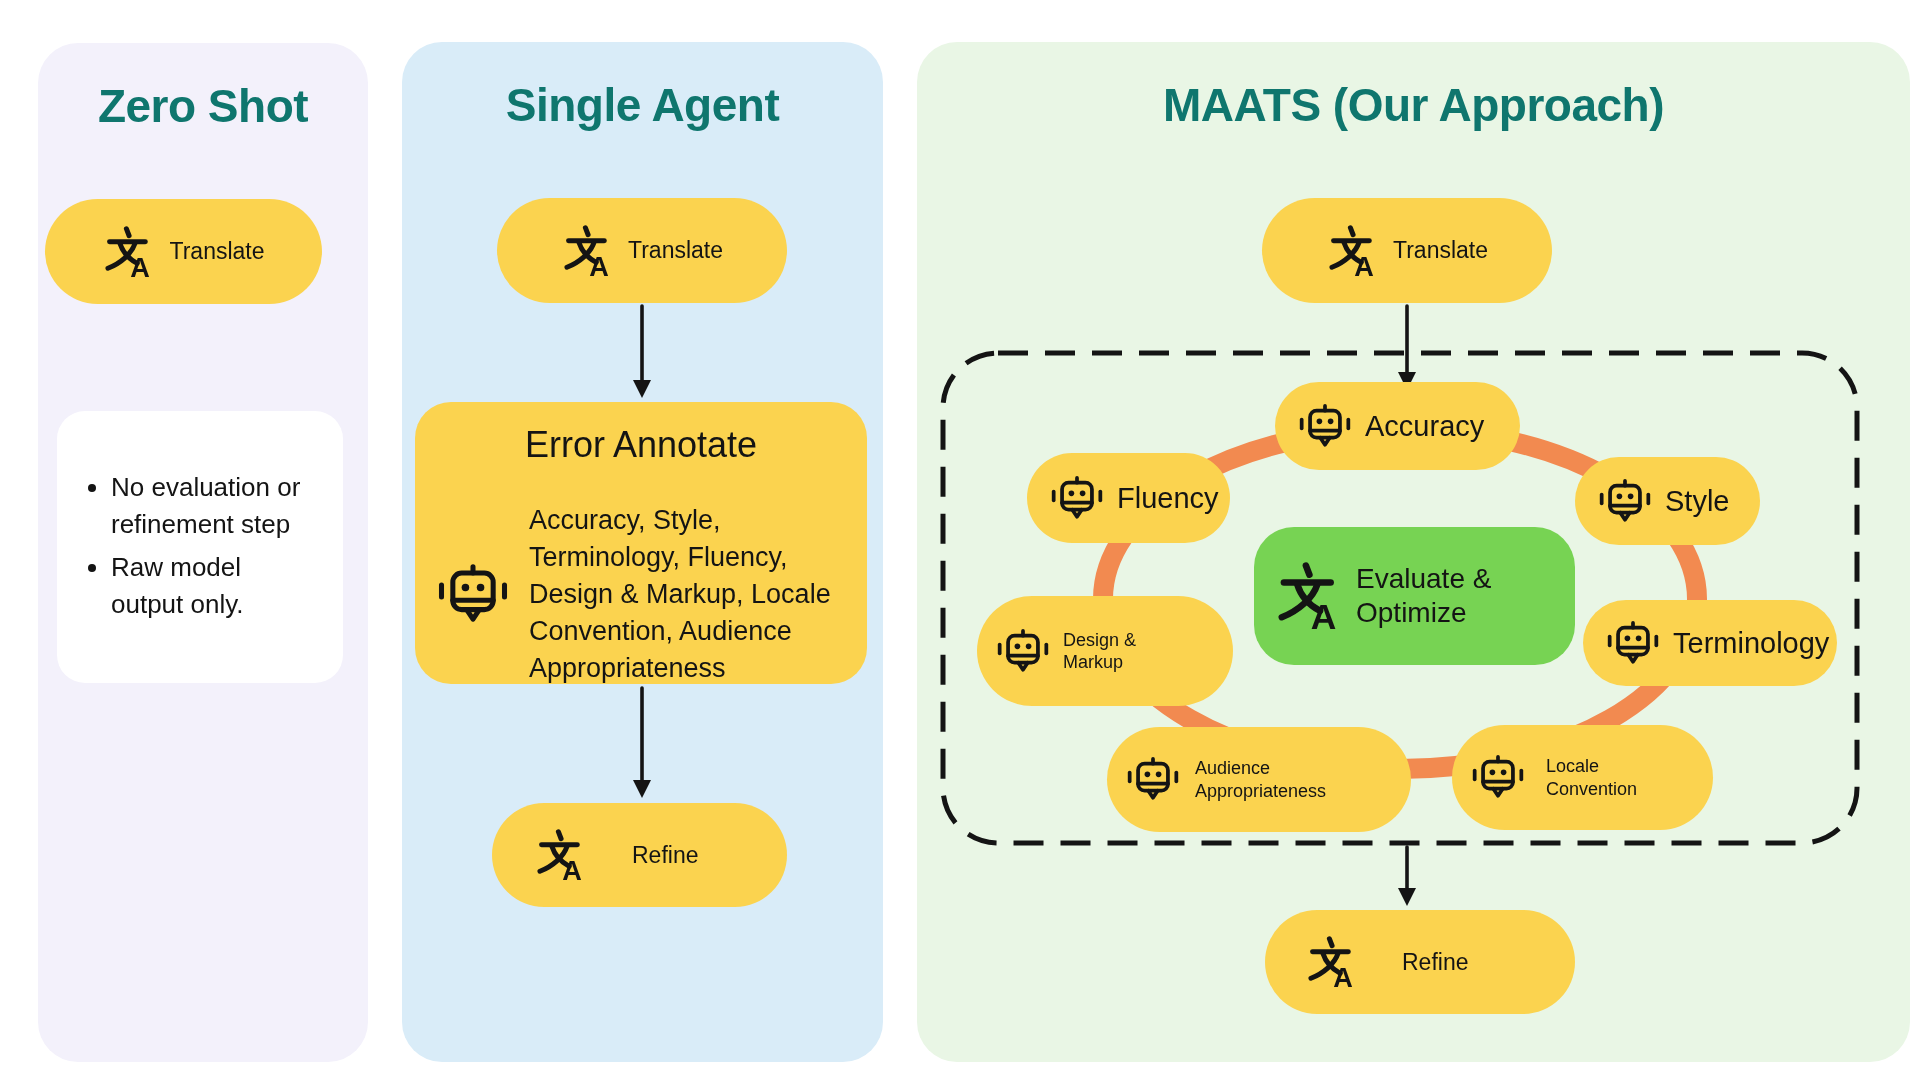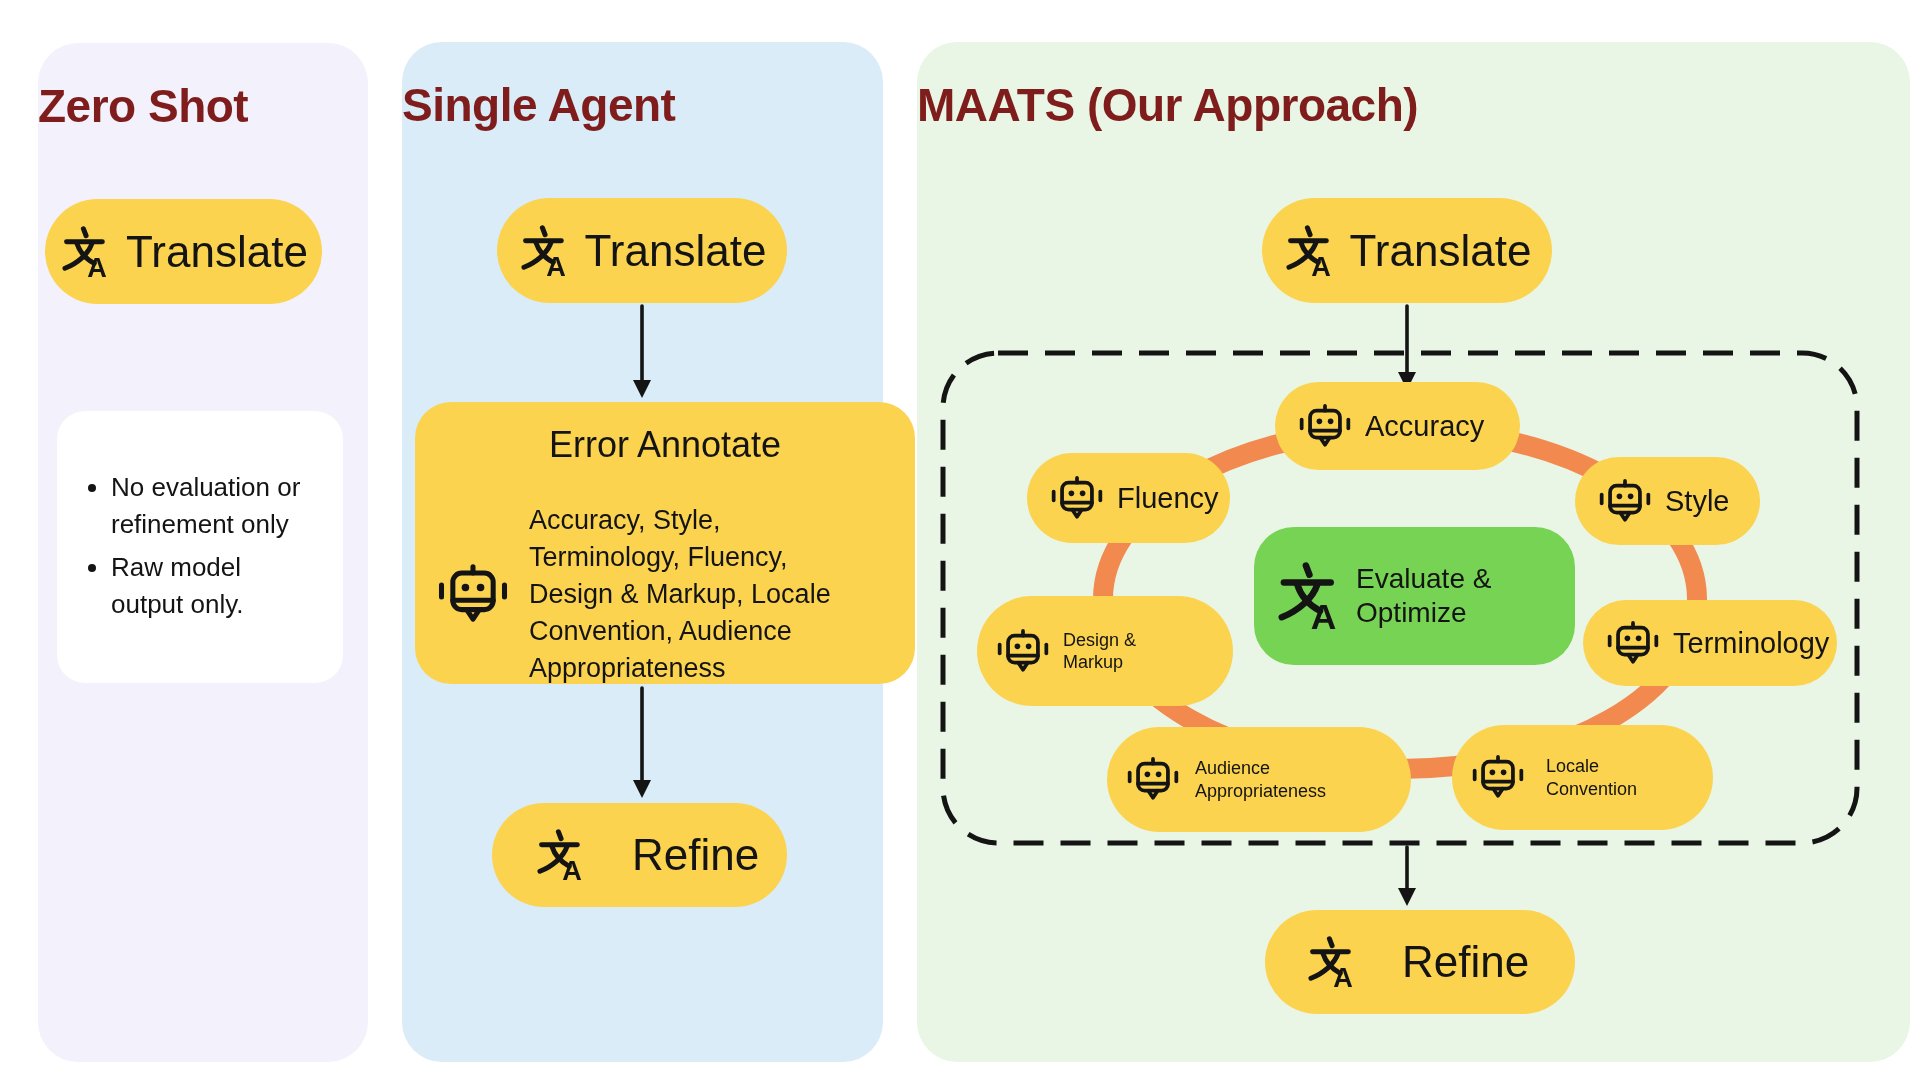--- a/index.html
+++ b/index.html
@@ -4,37 +4,37 @@
 <style>
   html,body{margin:0;padding:0;background:#ffffff;}
   *{box-sizing:border-box;font-family:"Liberation Sans", sans-serif;}
   #stage{position:relative;width:1920px;height:1080px;background:#ffffff;overflow:hidden;color:#141414;}
 
   .panel{position:absolute;border-radius:40px;top:42px;height:1020px;}
   #panel-zero{left:38px;top:43px;width:330px;height:1019px;background:#F3F1FB;}
   #panel-single{left:402px;width:481px;background:#D9ECF8;}
   #panel-maats{left:917px;width:993px;background:#E9F6E5;}
 
-  .panel-title{position:absolute;left:0;right:0;top:36px;
-    font-size:46px;font-weight:800;letter-spacing:-0.5px;color:#7f1d1d;}
+  .panel-title{position:absolute;left:0;right:0;top:36px;text-align:center;
+    font-size:46px;font-weight:800;letter-spacing:-0.5px;color:#0f766e;}
 
   .pill{position:absolute;background:#FBD34F;border-radius:60px;display:flex;
         align-items:center;justify-content:center;gap:15px;color:#141414;}
-  .pill-label{font-size:44px;}
+  .pill-label{font-size:23px;}
 
   
   #zs-translate{left:7px;top:156px;width:277px;height:105px;}
   #zs-notes-box{position:absolute;left:19px;top:368px;width:286px;height:272px;
         background:#ffffff;border-radius:28px;padding:58px 24px 0 24px;}
   #zs-notes-box ul{margin:0;padding:0 0 0 30px;width:225px;}
   #zs-notes-box li{font-size:26px;line-height:1.42;margin-bottom:6px;}
 
   
   #sa-translate{left:95px;top:156px;width:290px;height:105px;}
-  #sa-error-box{position:absolute;left:13px;top:360px;width:500px;height:282px;
+  #sa-error-box{position:absolute;left:13px;top:360px;width:452px;height:282px;
         background:#FBD34F;border-radius:36px;}
   #sa-error-title{position:absolute;left:0;right:0;top:22px;text-align:center;font-size:36px;}
   #sa-error-row{position:absolute;left:20px;top:72px;right:12px;display:flex;gap:18px;align-items:center;margin-top:28px;}
   #sa-error-body{font-size:27px;line-height:1.37;width:322px;}
   #sa-refine{left:90px;top:761px;width:295px;height:104px;justify-content:flex-start;
         padding-left:42px;gap:46px;}
 
   
   #ma-translate{left:345px;top:156px;width:290px;height:105px;}
   #ma-refine{left:348px;top:868px;width:310px;height:104px;justify-content:flex-start;
@@ -82,21 +82,21 @@
       <path d="M16.5 16 C19 24, 25 30.5, 32.5 34.5"></path>
     </g>
     <text x="26" y="47.5" font-size="25" font-weight="bold" fill="#141414">A</text>
   </svg>
         </span>
       <span class="pill-label">Translate</span>
     </div>
 
     <div id="zs-notes-box">
       <ul>
-        <li>No evaluation or refinement only</li>
+        <li>No evaluation or refinement step</li>
         <li>Raw model output only.</li>
       </ul>
     </div>
   </div>
 
   <div class="panel" id="panel-single">
     <svg class="overlay-svg" width="481" height="1020" viewBox="0 0 481 1020">
       <g stroke="#141414" stroke-width="3.6" fill="#141414" stroke-linecap="round">
         <line x1="240" y1="264" x2="240" y2="340"></line>
         <polygon points="231,338 249,338 240,356" stroke="none"></polygon>

